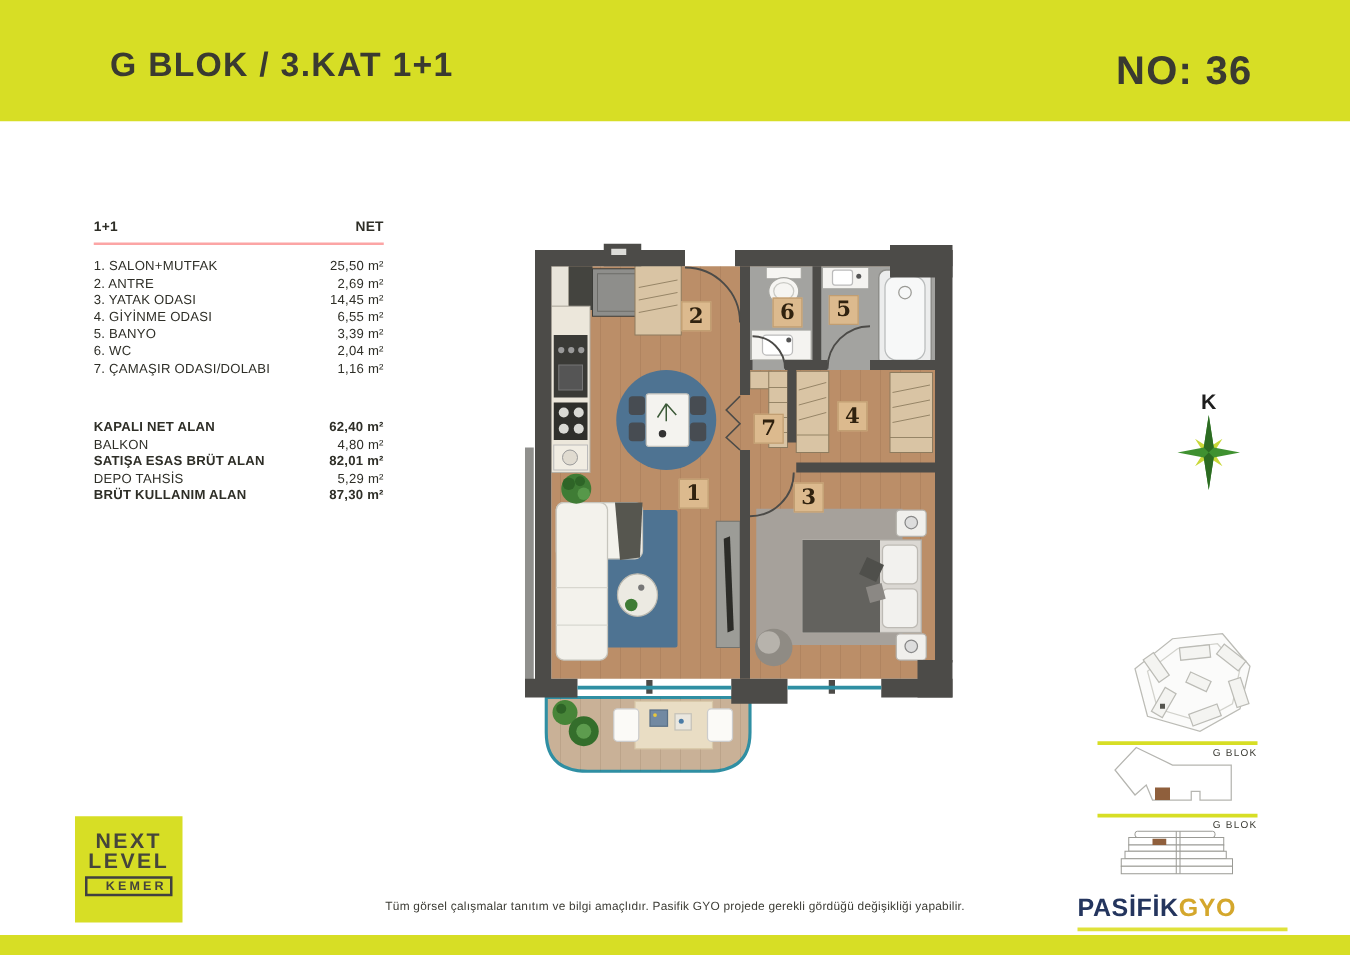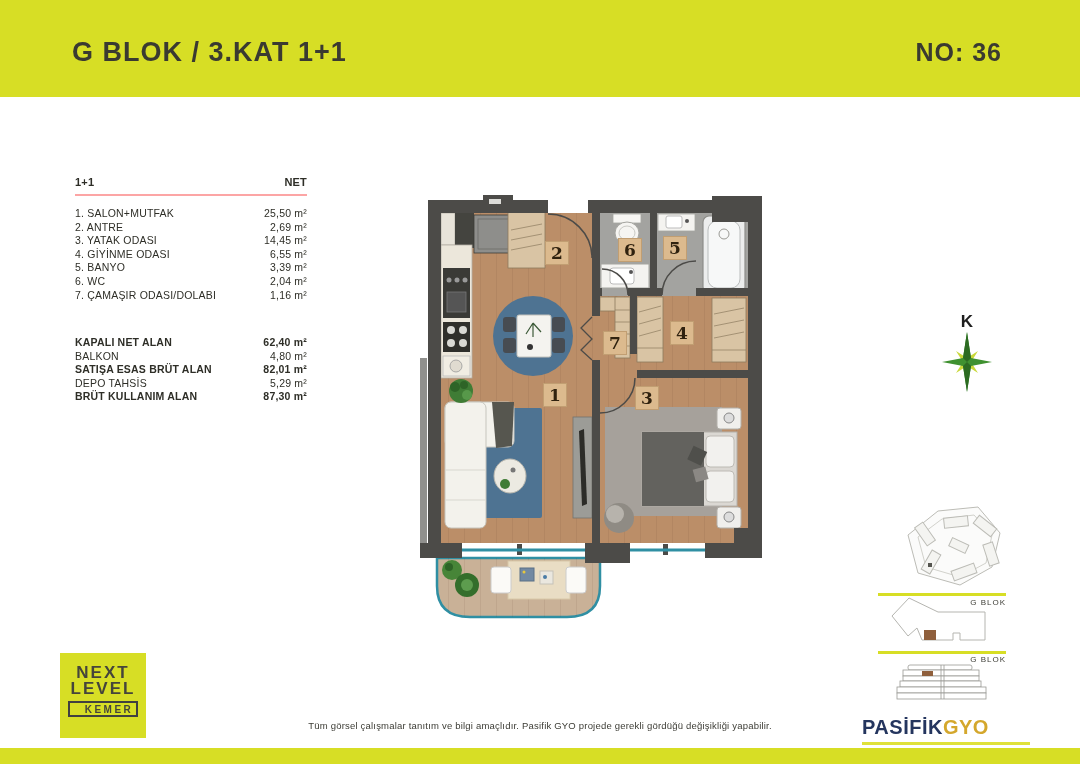--- a/index.html
+++ b/index.html
@@ -1,22 +1,22 @@
 <!DOCTYPE html>
 <html><head>
 <meta charset="utf-8">
 <style>
   html,body{margin:0;padding:0;background:#888;}
   #page{position:relative;width:1080px;height:764px;background:#ffffff;overflow:hidden;
         font-family:"Liberation Sans",sans-serif;color:#35352e;margin:0 auto;}
   .abs{position:absolute;}
   
   #hdr{left:0;top:0;width:1080px;height:97px;background:#d7de25;}
-  #hdr-title{left:72px;top:37px;font-size:27px;font-weight:800;letter-spacing:1px;color:#3a3a31;}
-  #hdr-no{right:78px;top:38px;font-size:25px;font-weight:800;letter-spacing:1px;color:#3a3a31;}
+  #hdr-title{left:88px;top:37px;font-size:27px;font-weight:800;letter-spacing:1px;color:#3a3a31;}
+  #hdr-no{right:78px;top:38px;font-size:32px;font-weight:800;letter-spacing:1px;color:#3a3a31;}
   
   .tbl{left:75px;width:232px;}
   #tblhead{top:176px;height:18px;border-bottom:2px solid #fca5a5;}
   .trow{display:flex;justify-content:space-between;align-items:baseline;height:13.6px;
         font-size:10.5px;letter-spacing:.2px;color:#2e2e27;}
   .trow .v{text-align:right;}
   .b{font-weight:700;}
   #tblrows{top:207px;}
   #tblsum{top:336px;}
   #tblhead .trow{font-size:11px;font-weight:700;height:18px;}

